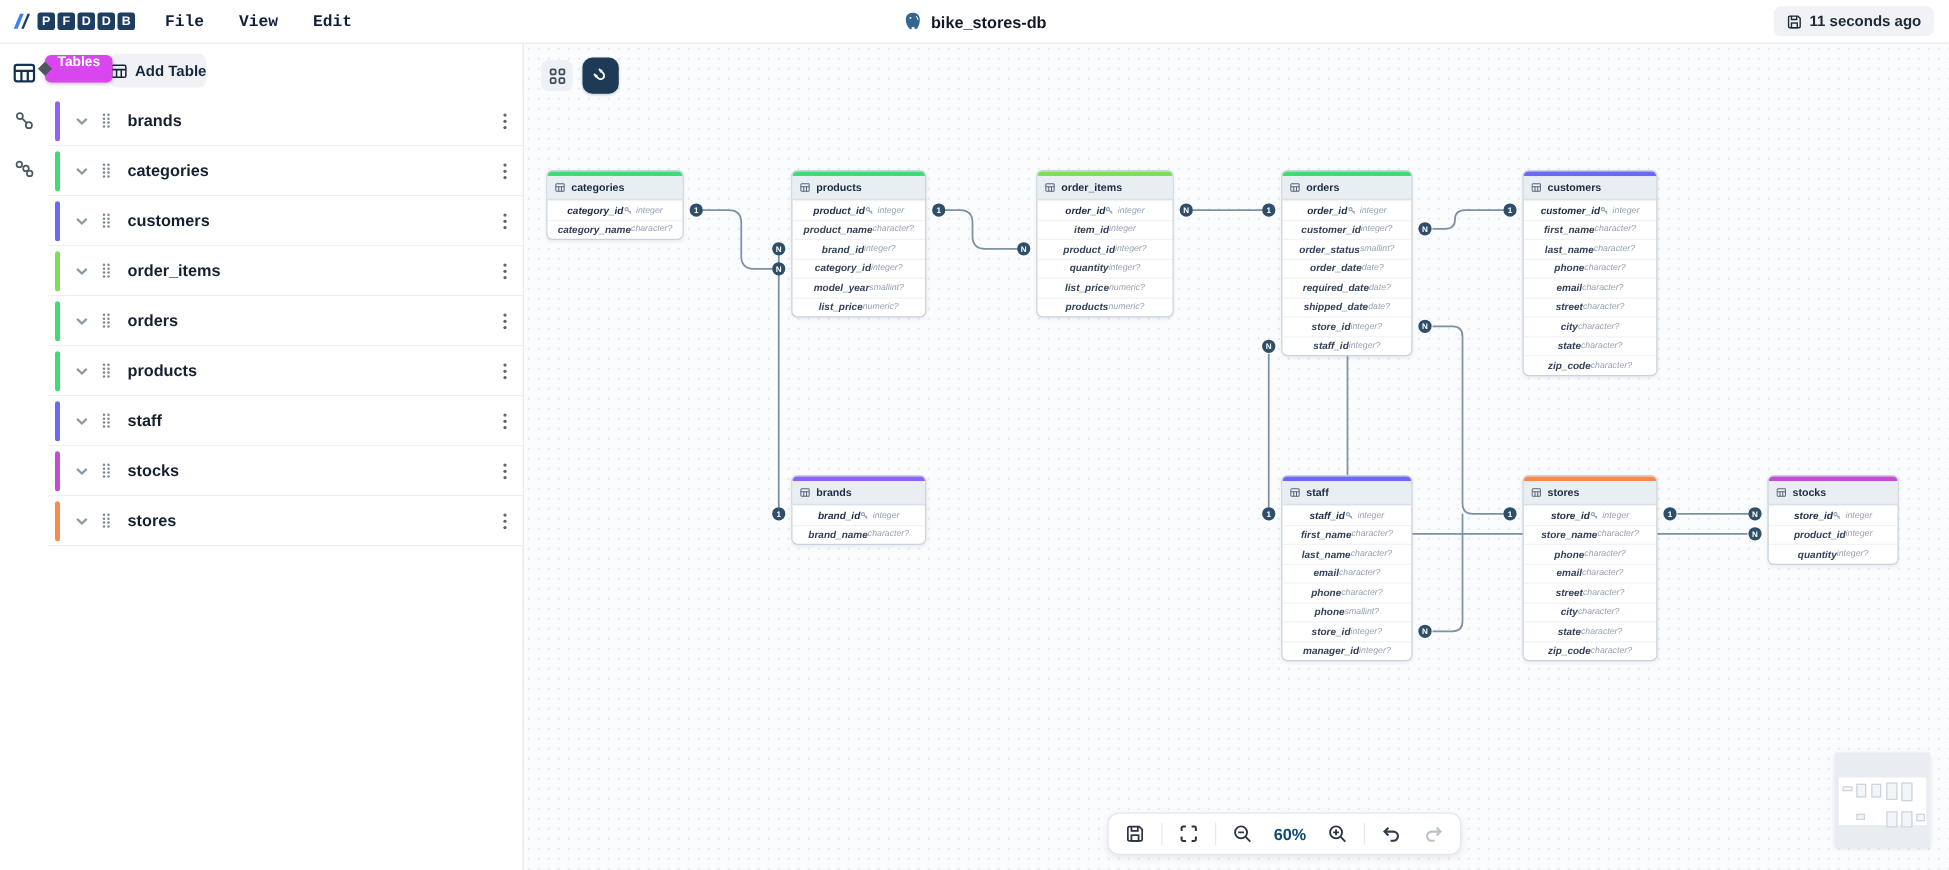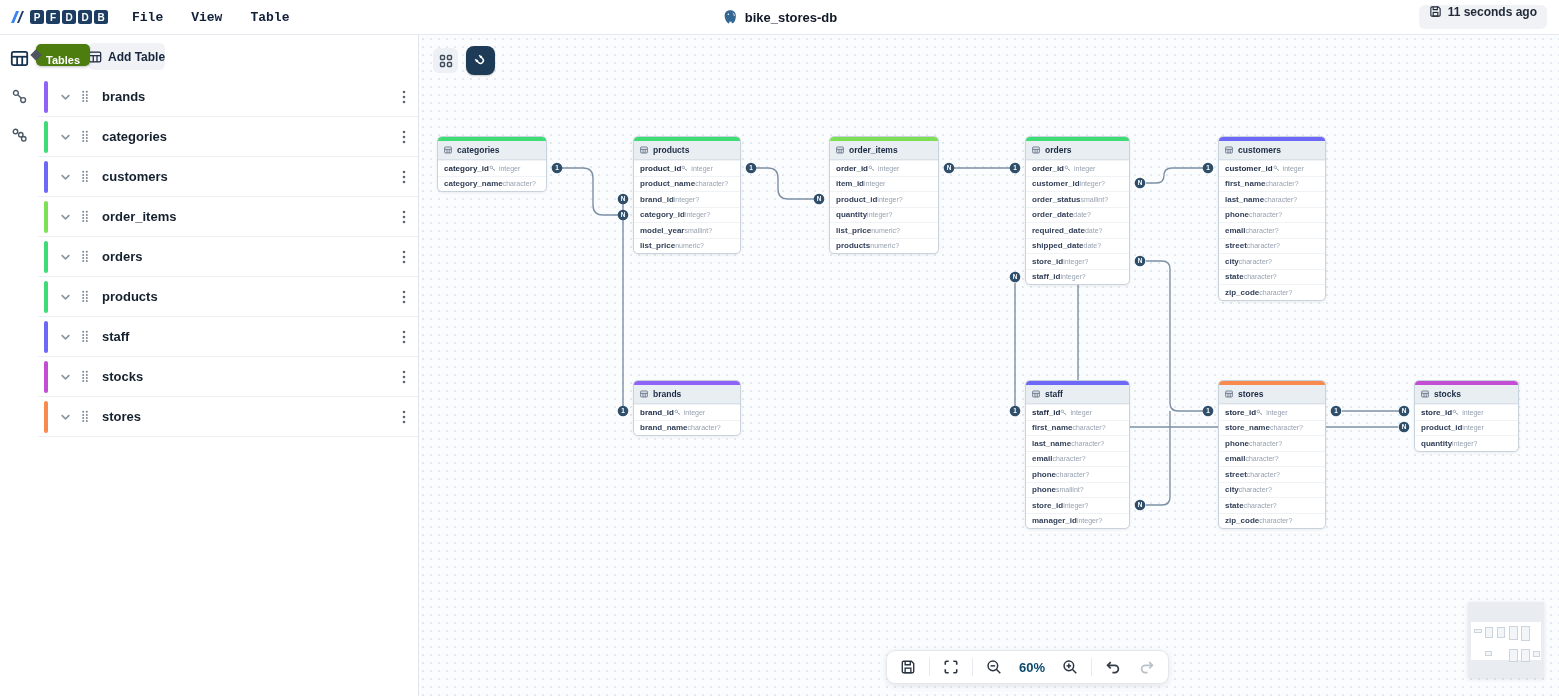--- a/index.html
+++ b/index.html
@@ -18,21 +18,21 @@
     border-bottom:1px solid #e6e9ee; display:flex; align-items:center; z-index:6; }
   #logo { display:flex; align-items:center; gap:2px; margin-left:10px; }
   #logo .mark { margin-right:3px; }
   #logo .tile { width:14px; height:14px; background:#1d3d63; color:#fff; border-radius:2.5px;
     font-size:10px; font-weight:800; display:flex; align-items:center; justify-content:center; }
   #menu { display:flex; gap:28px; margin-left:24px; font-size:13px; font-weight:600; color:#10203a;font-family:Liberation Mono, monospace; }
   #menu span { cursor:default; }
   #doc-title { position:absolute; left:50%; transform:translateX(-50%); display:flex; align-items:center;
     gap:7px; font-size:13px; font-weight:700; color:#101828; }
   #save-status { position:absolute; right:12px; top:5px; height:24px; background:#f0f2f5; border-radius:6px;
-    display:flex; gap:6px; padding:0 10px; font-size:12px; font-weight:600; color:#1f2937; }
+    display:flex; align-items:center; gap:6px; padding:0 10px; font-size:12px; font-weight:600; color:#1f2937; }
 
   
   #rail { position:absolute; left:0; top:35px; width:38px; bottom:0; background:#fff; z-index:5;
     display:flex; flex-direction:column; align-items:center; padding-top:10px; gap:12px; }
   .rail-btn { width:26px; height:26px; display:flex; align-items:center; justify-content:center; border-radius:6px; }
 
   
   #sidebar { position:absolute; left:38px; top:35px; width:381px; bottom:0; background:#fff;
     border-right:1px solid #e1e5ea; z-index:5; }
   #sidebar-top { display:flex; align-items:center; padding:8px 5px 5px 50px; gap:12px; }
@@ -44,41 +44,41 @@
     font-family:inherit; cursor:pointer; white-space:nowrap; }
   #table-list { margin-top:2px; }
   .side-row { height:40px; display:flex; align-items:center; border-bottom:1px solid #edf0f3; padding:0 10px 0 6px; background:#fff; }
   .side-stripe { width:4px; height:32px; border-radius:3px; margin-right:12px; flex:none; }
   .side-chevron { margin-right:10px; display:flex; }
   .side-grip { margin-right:13px; display:flex; }
   .side-name { font-size:13px; font-weight:700; color:#15202e; flex:1; }
   .side-kebab { display:flex; padding:2px; }
 
   
-  #tables-tooltip { position:absolute; left:36px; top:44px; height:22px; background:#4d7c0f; color:#fff;
-    font-size:11px; font-weight:600; border-radius:5px; display:flex; align-items:flex-end; padding:0 10px;
+  #tables-tooltip { position:absolute; left:36px; top:44px; height:22px; background:#d946ef; color:#fff;
+    font-size:11px; font-weight:600; border-radius:5px; display:flex; align-items:flex-start; padding:0 10px;
     z-index:7; box-shadow:0 1px 3px rgba(0,0,0,.25); }
   #tables-tooltip:before { content:""; position:absolute; left:-4px; top:7px; width:8px; height:8px;
     background:#4d555f; transform:rotate(45deg); }
 
   
   #canvas-controls { position:absolute; left:433px; top:46px; display:flex; align-items:center; gap:8px; z-index:4; }
   #grid-view-btn { width:25px; height:25px; background:#edf0f4; border:none; border-radius:6px;
     display:flex; align-items:center; justify-content:center; cursor:pointer; }
   #snap-btn { width:29px; height:29px; background:#1d3a57; border:none; border-radius:8px;
     display:flex; align-items:center; justify-content:center; cursor:pointer; box-shadow:0 1px 2px rgba(0,0,0,.2); }
 
   
   .table-card { position:absolute; background:#fff; border:1px solid #c9d3dd; border-radius:5px;
     box-shadow:0 1px 3px rgba(20,40,70,.08); overflow:hidden; }
   .card-strip { height:4px; }
   .card-header { height:19px; background:#e9eef3; border-bottom:1px solid #d9e0e8; display:flex;
     align-items:center; gap:5px; padding:0 6px; font-size:8.5px; font-weight:700; color:#1a2a42; }
-  .field-row { height:15.5px; display:flex; align-items:center; justify-content:flex-start;
-    padding:0 6px; border-top:1px solid #f0f3f6; }
+  .field-row { height:15.5px; display:flex; align-items:center; justify-content:center;
+    padding:0 6px; border-top:1px solid #f0f3f6;font-style:italic; }
   .field-row:first-of-type { border-top:none; }
   .f-name { font-size:8px; font-weight:600; color:#33415a; }
   .f-name.pk { font-weight:800; color:#1d2b44; }
   .f-right { display:flex; align-items:center; gap:3px; }
   .f-type { font-size:7px; color:#97a1b0; }
 
   
   #toolbar { position:absolute; left:886px; top:650px; height:34px; background:#fff; border:1px solid #e4e8ed;
     border-radius:9px; box-shadow:0 2px 6px rgba(25,40,60,.10); display:flex; align-items:center;
     padding:0 6px; gap:4px; z-index:6; }
@@ -648,21 +648,21 @@
       </svg>
     <span class="tile">P</span>
     <span class="tile">F</span>
     <span class="tile">D</span>
     <span class="tile">D</span>
     <span class="tile">B</span>
   </div>
   <div id="menu">
     <span>File</span>
     <span>View</span>
-    <span>Table</span>
+    <span>Edit</span>
   </div>
   <div id="doc-title">
     <svg width="16" height="16" viewBox="0 0 16 16">
         <path d="M8 1.2 C4.2 1.2 2.4 3.6 2.4 6.8 C2.4 9.6 3.6 12 5 13.6 C5.6 14.3 6.4 14.6 6.9 14.2 C7.3 13.9 7.2 13.3 7.1 12.6 C8 12.8 8.6 12.7 9.3 12.4 C9.2 13.2 9.3 14 9.9 14.2 C10.5 14.4 11.3 13.9 11.9 13 C13.1 11.2 13.7 8.9 13.6 6.4 C13.4 3.2 11.5 1.2 8 1.2 Z" fill="#336791"></path>
         <circle cx="6.1" cy="5.3" r="0.75" fill="#fff"></circle>
         <path d="M10.9 4.3 C11.6 4.8 12 5.6 12 6.6" stroke="#fff" stroke-width="0.9" fill="none" stroke-linecap="round"></path>
       </svg>
     <span>bike_stores-db</span>
   </div>
   <div id="save-status">

